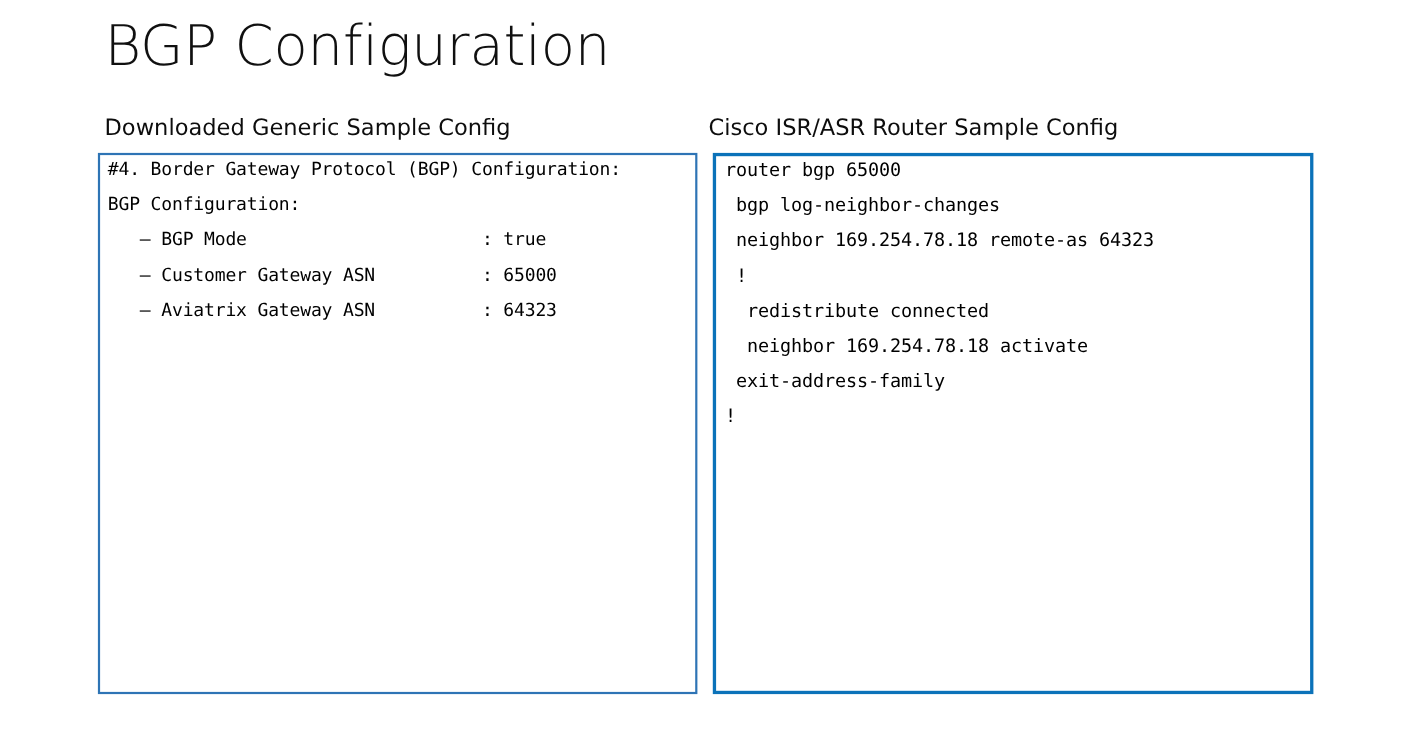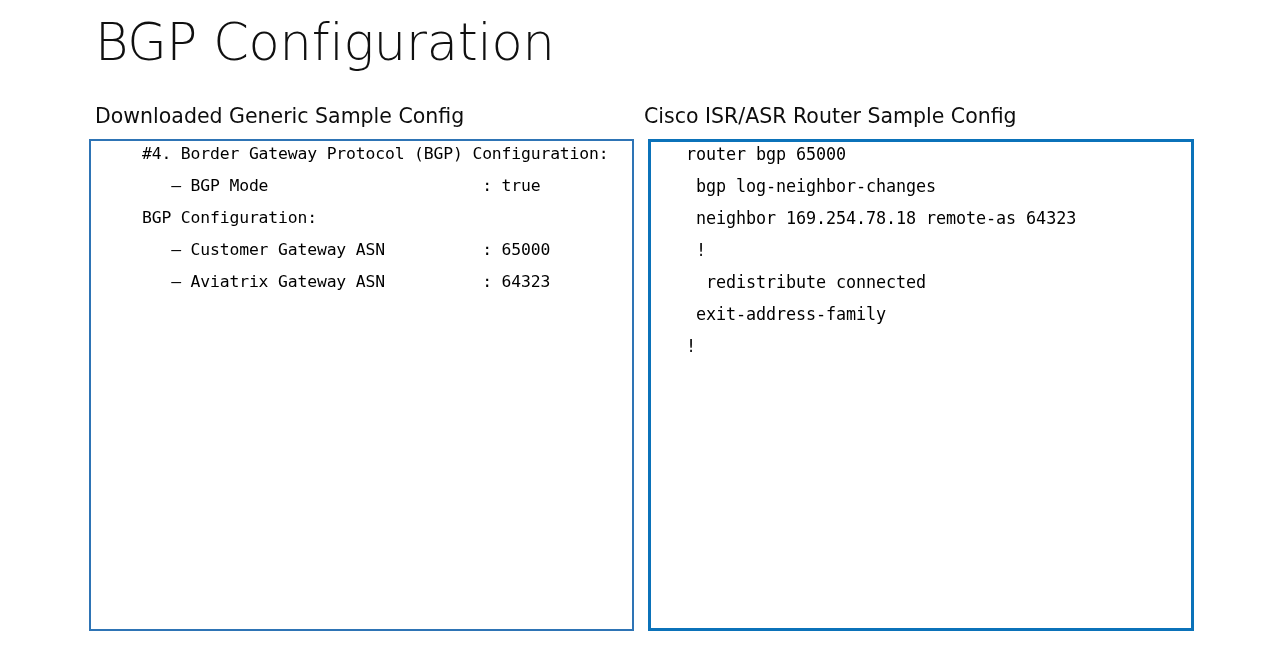--- a/index.html
+++ b/index.html
@@ -103,37 +103,38 @@
 </style>
 </head>
 <body>
 
 <div class="slide">
 
   <div class="slide-title">BGP Configuration</div>
 
   <div class="col-heading left">Downloaded Generic Sample Config</div>
 
-  <div class="code-box left" style="border-color: rgb(46, 116, 181); padding-left: 44px;">
+  <div class="code-box left" style="border-color: rgb(46, 116, 181);">
     <div class="code-inner">
       <div class="code-line">#4. Border Gateway Protocol (BGP) Configuration:</div>
+      <div class="code-line">BGP Configuration:</div>
       <div class="code-line">   – BGP Mode                      : true</div>
-      <div class="code-line">BGP Configuration:</div>
       <div class="code-line">   – Customer Gateway ASN          : 65000</div>
       <div class="code-line">   – Aviatrix Gateway ASN          : 64323</div>
     </div>
   </div>
 
   <div class="col-heading right">Cisco ISR/ASR Router Sample Config</div>
 
-  <div class="code-box right" style="border-color: rgb(11, 114, 185); padding-left: 27px;">
+  <div class="code-box right" style="border-color: rgb(11, 114, 185);">
     <div class="code-inner">
       <div class="code-line">router bgp 65000</div>
       <div class="code-line"> bgp log-neighbor-changes</div>
       <div class="code-line"> neighbor 169.254.78.18 remote-as 64323</div>
       <div class="code-line"> !</div>
       <div class="code-line">  redistribute connected</div>
+      <div class="code-line">  neighbor 169.254.78.18 activate</div>
       <div class="code-line"> exit-address-family</div>
       <div class="code-line">!</div>
     </div>
   </div>
 
 </div>
 
 </body></html>

